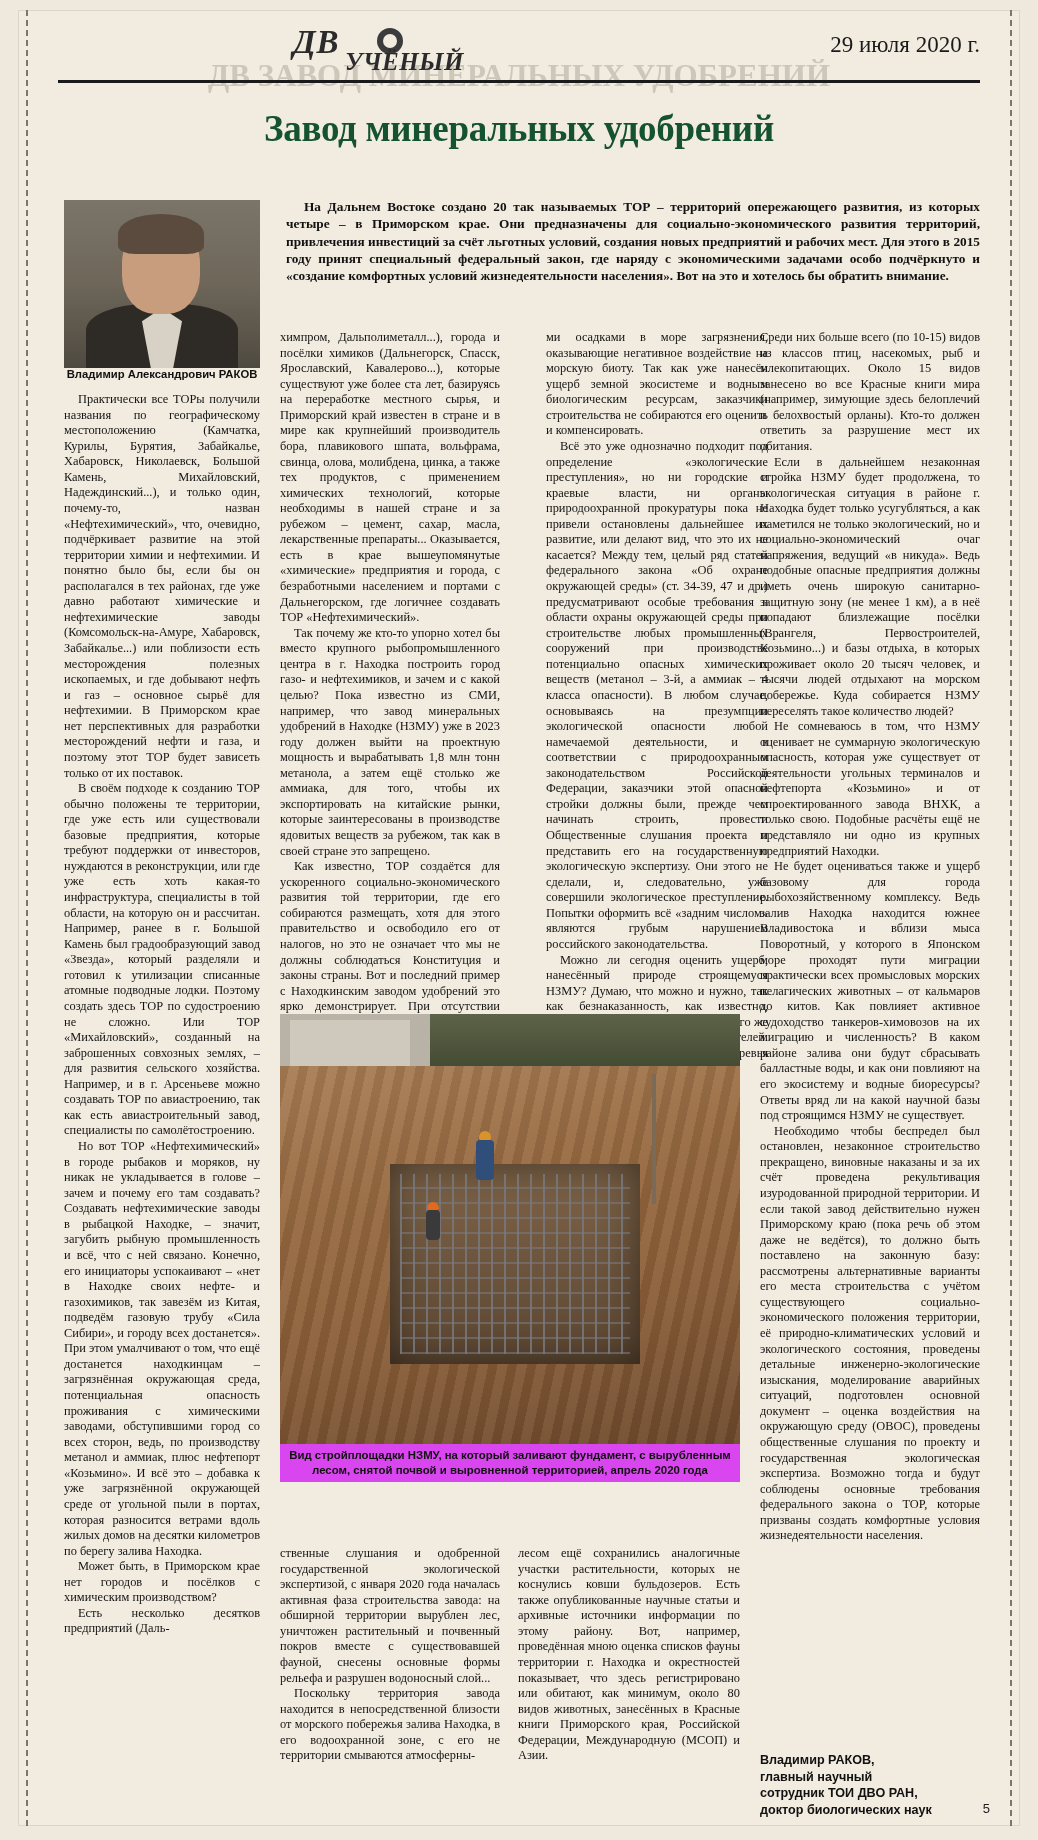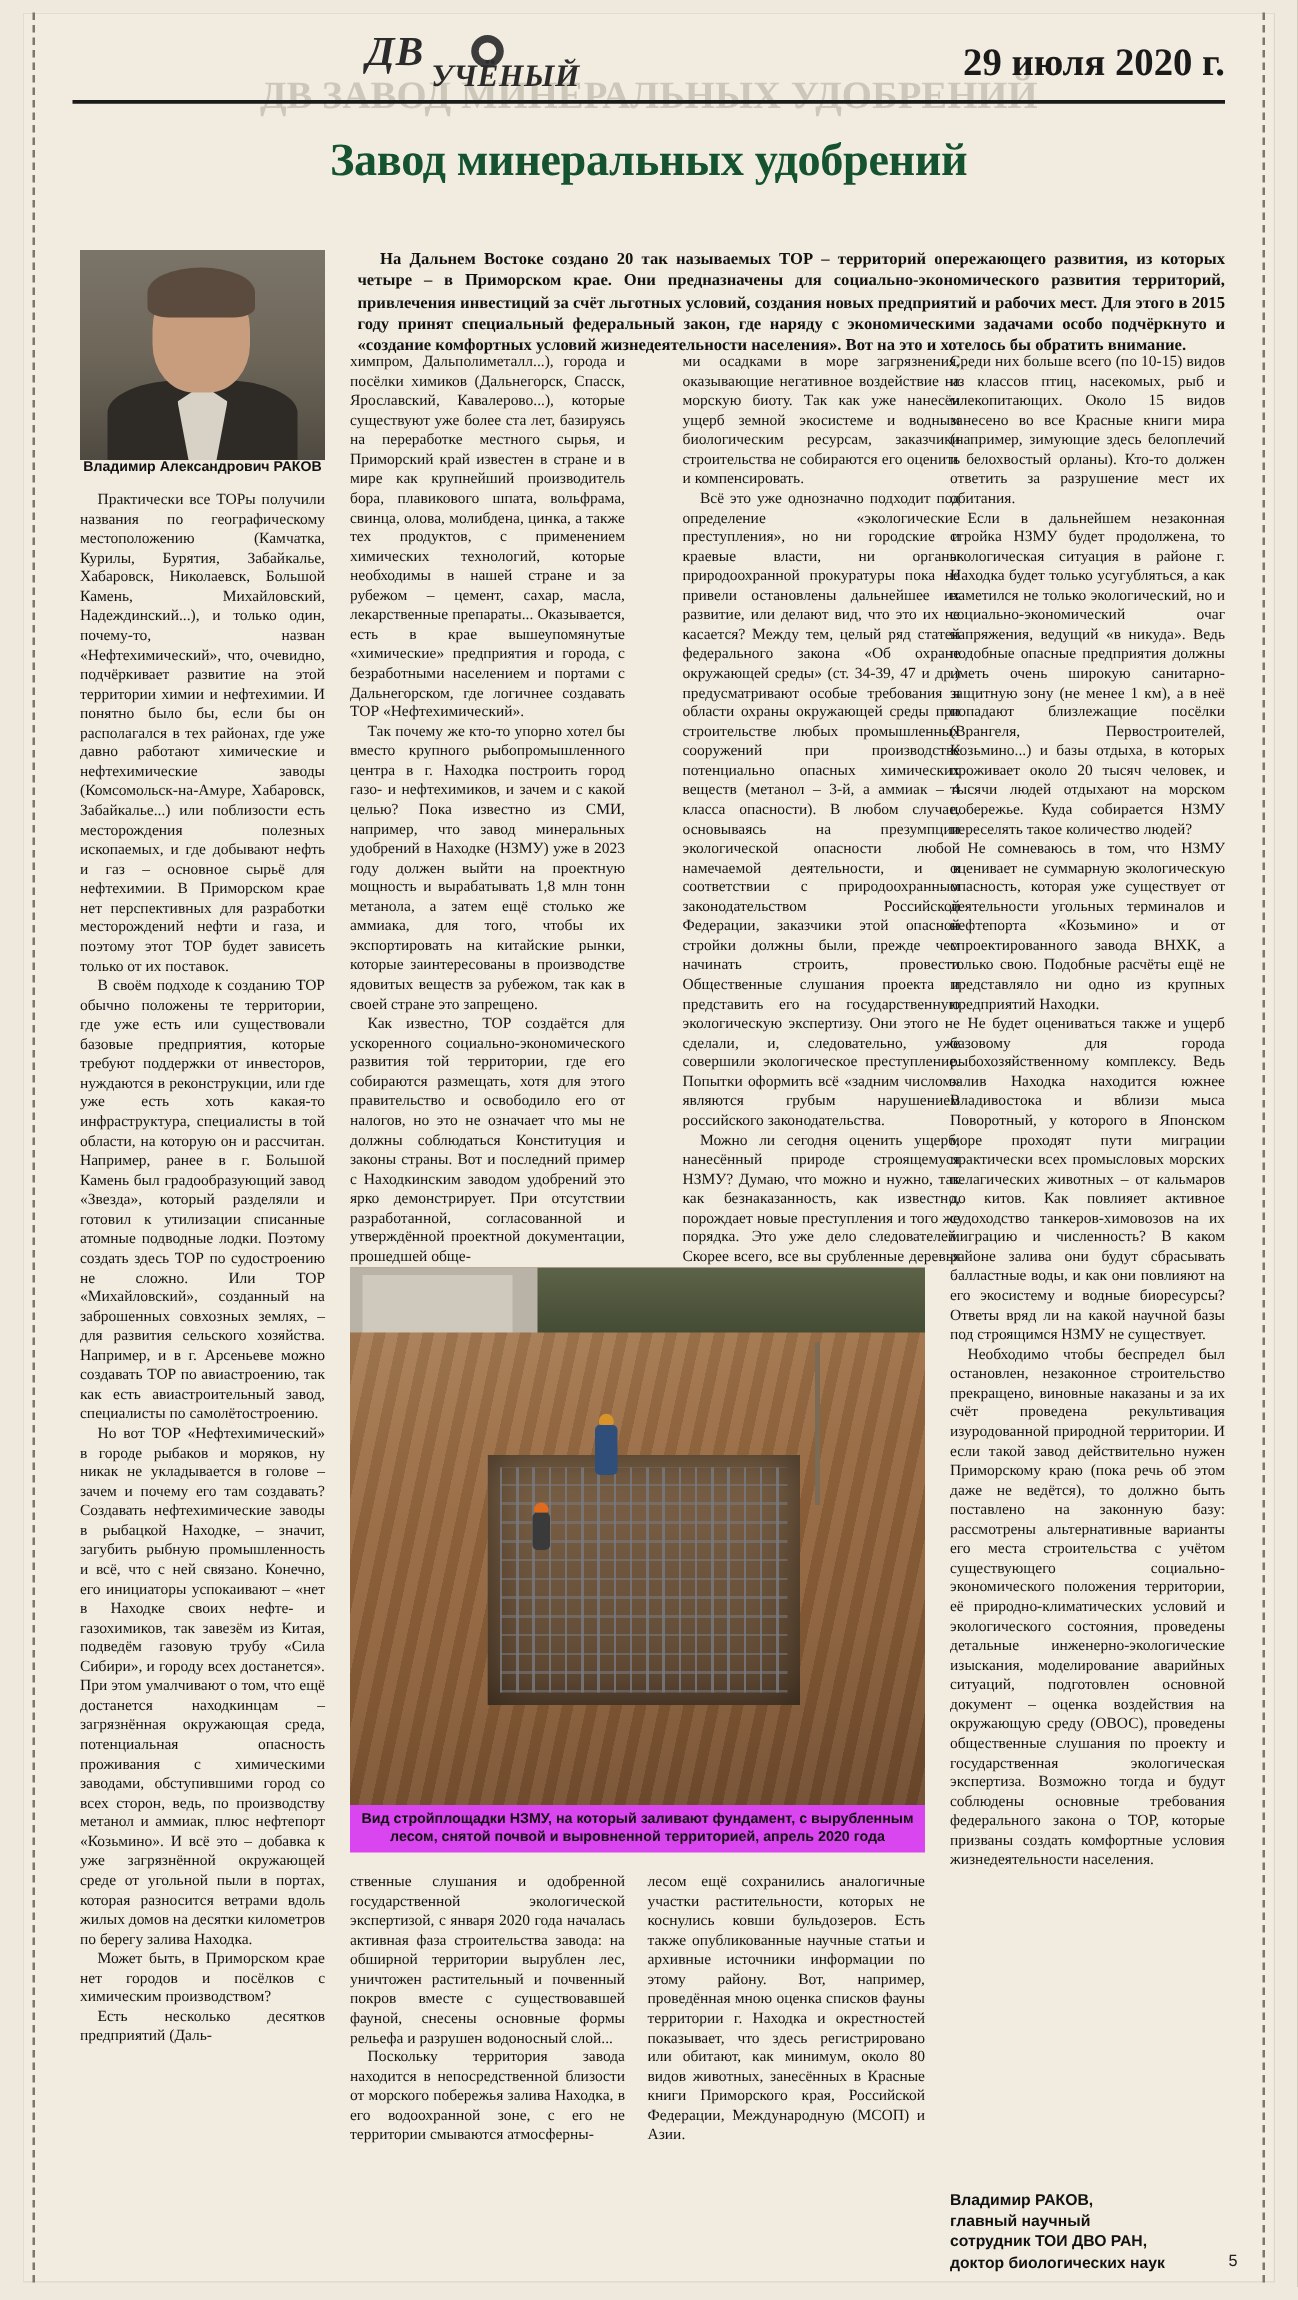--- a/index.html
+++ b/index.html
@@ -89,22 +89,22 @@
     top: 6px;
     width: 14px;
     height: 14px;
     border-radius: 50%;
     background: #f2ece0;
   }
   .issue-date {
     position: absolute;
     right: 0;
     top: 8px;
-    font-size: 31px;
-    font-weight: bold;
+    font-size: 23px;
+    font-weight: normal;
     color: #1a1a1a;
     font-family: "Liberation Serif", serif;
   }
   .rule-top {
     position: absolute;
     left: 40px;
     top: 70px;
     width: 922px;
     height: 3px;
     background: #1a1a1a;
@@ -211,21 +211,21 @@
     font-size: 12.4px;
     line-height: 1.255;
     text-align: justify;
     font-family: "Liberation Serif", serif;
     color: #131313;
   }
   .col p {
     margin: 0;
     text-indent: 14px;
   }
-  .col p.noind { text-indent: 0; }
+  .col p.noind { text-indent: 0; margin-top: 48px; }
   .col1 { left: 46px; top: 382px; width: 196px; }
   .col2 { left: 262px; top: 272px; width: 220px; }
   .col3 { left: 528px; top: 272px; width: 222px; }
   .col4 { left: 742px; top: 272px; width: 220px; }
 
   .colb { position: absolute; font-size: 12.4px; line-height: 1.255; text-align: justify; }
   .colb1 { left: 262px; top: 1488px; width: 220px; }
   .colb2 { left: 500px; top: 1488px; width: 222px; }
 
   

